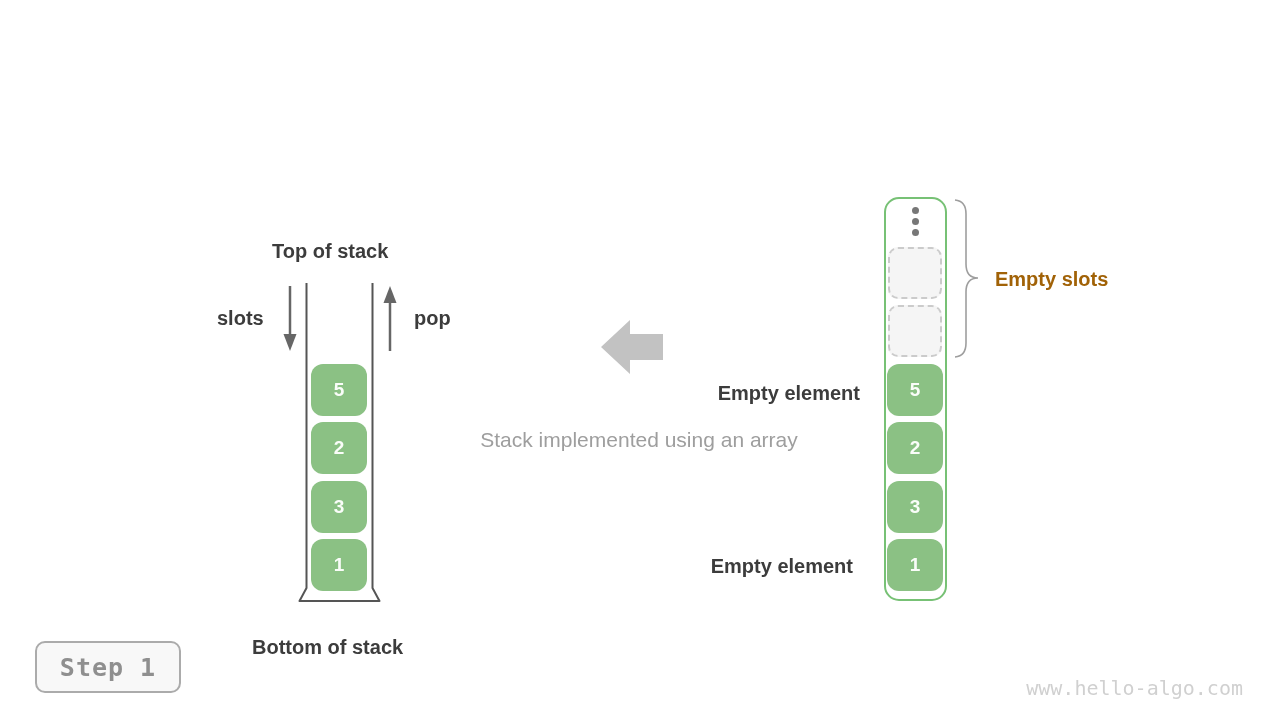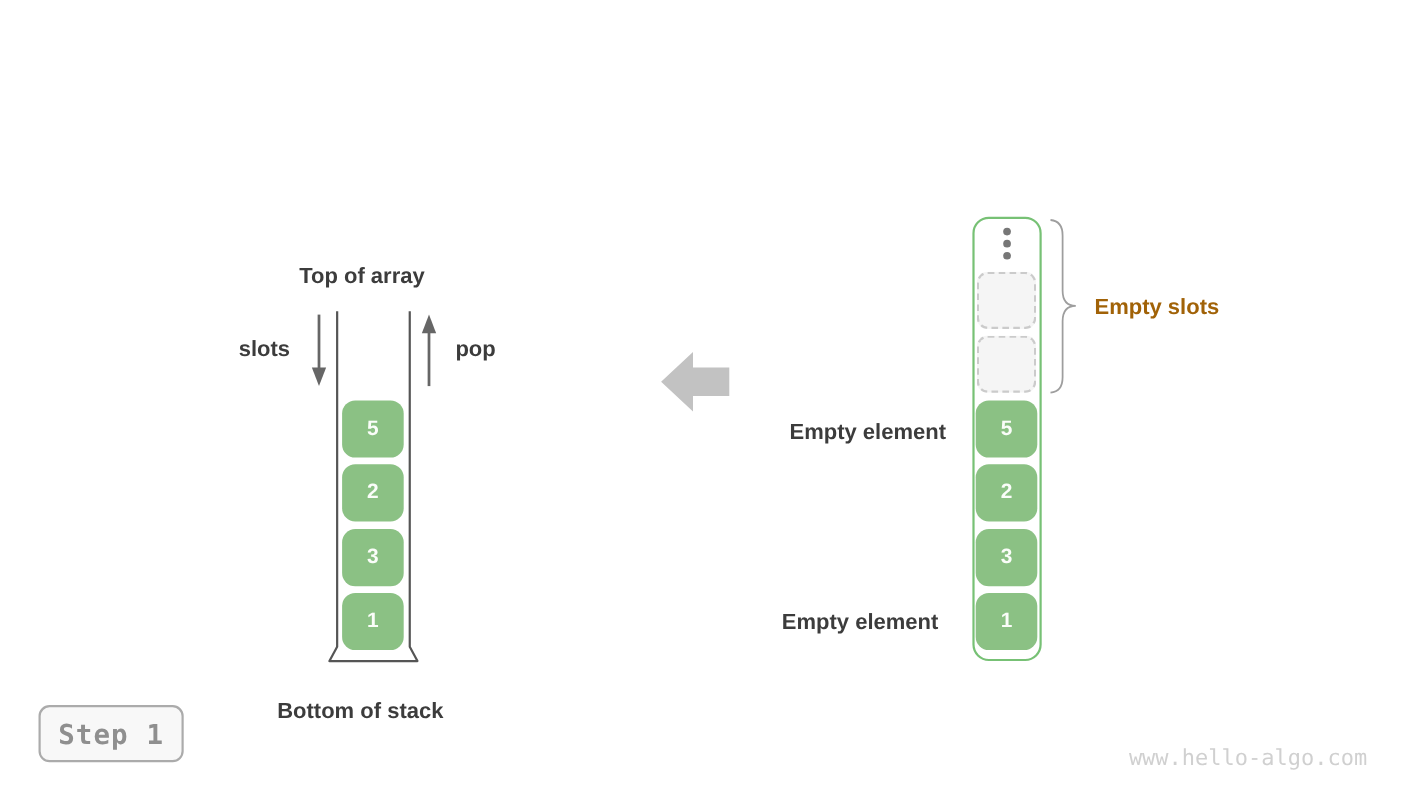--- a/index.html
+++ b/index.html
@@ -75,21 +75,21 @@
     width: 7px;
     height: 7px;
     border-radius: 50%;
     background: #777777;
     display: block;
   }
   .step-badge {
     position: absolute;
     left: 35px;
     top: 641px;
-    width: 132px;
+    width: 146px;
     height: 52px;
     background: #f8f8f8;
     border: 2px solid #ababab;
     border-radius: 10px;
     display: flex;
     align-items: center;
     justify-content: center;
     font-family: "DejaVu Sans Mono", monospace;
     font-weight: bold;
     font-size: 25px;
@@ -106,21 +106,21 @@
     white-space: nowrap;
     margin-left: 40px;
   }
   svg { position: absolute; overflow: visible; }
 </style>
 </head>
 <body>
 
 <div class="canvas">
 
-  <div class="abs lbl-dark" style="left: 272px; top: 240px;">Top of array</div>
+  <div class="abs lbl-dark" style="left: 272px; top: 240px;">Top of stack</div>
 
   <svg style="left: 0; top: 0;" width="1280" height="720">
     <path d="M306.5 283 L306.5 588 L299.5 601 L379.5 601 L372.5 588 L372.5 283" fill="none" stroke="#555555" stroke-width="2" stroke-linejoin="round"></path>
   </svg>
 
   <div class="abs lbl-dark" style="left: 217px; top: 307px;">slots</div>
   <svg style="left: 0; top: 0;" width="1280" height="720">
     <line x1="290" y1="286" x2="290" y2="337" stroke="#666666" stroke-width="2.5"></line>
     <polygon points="283.5,334 296.5,334 290,351" fill="#666666"></polygon>
   </svg>
@@ -135,20 +135,21 @@
   <div class="cell" style="left: 311px; top: 422px;">2</div>
   <div class="cell" style="left: 311px; top: 481px;">3</div>
   <div class="cell" style="left: 311px; top: 539px;">1</div>
 
   <div class="abs lbl-dark" style="left: 252px; top: 616px; margin-top: 20px;">Bottom of stack</div>
 
   <svg style="left: 0; top: 0;" width="1280" height="720">
     <polygon points="601,347 630,320 630,334 663,334 663,360 630,360 630,374" fill="#c2c2c2"></polygon>
   </svg>
 
+  <div class="abs caption" style="left: 389px; top: 428px; width: 500px;">Stack implemented using an array</div>
 
   <div class="array-frame"></div>
 
   <div class="dots">
     <span></span>
       <span></span>
       <span></span>
   </div>
 
   <div class="empty-slot" style="left: 888px; top: 247px;"></div>

